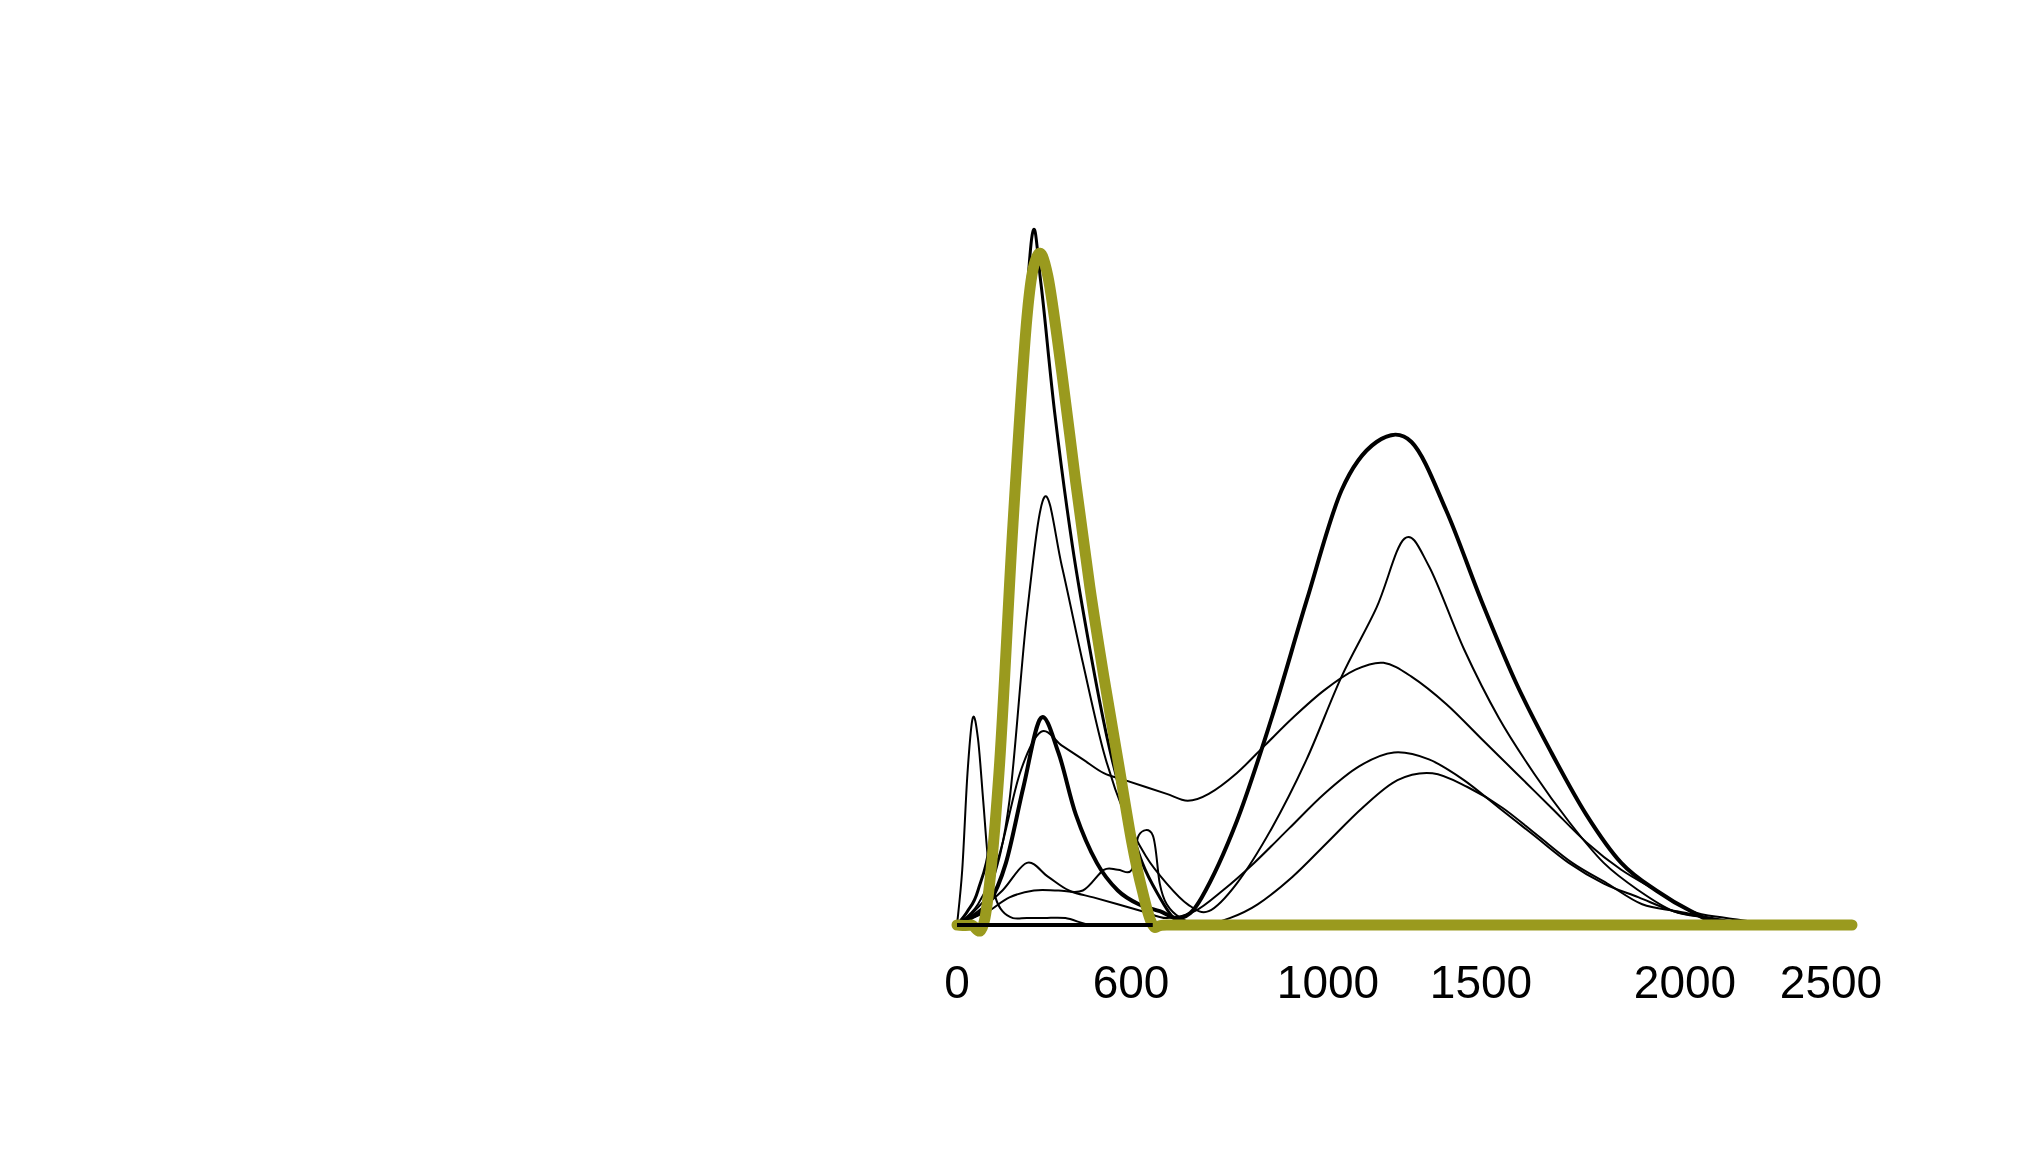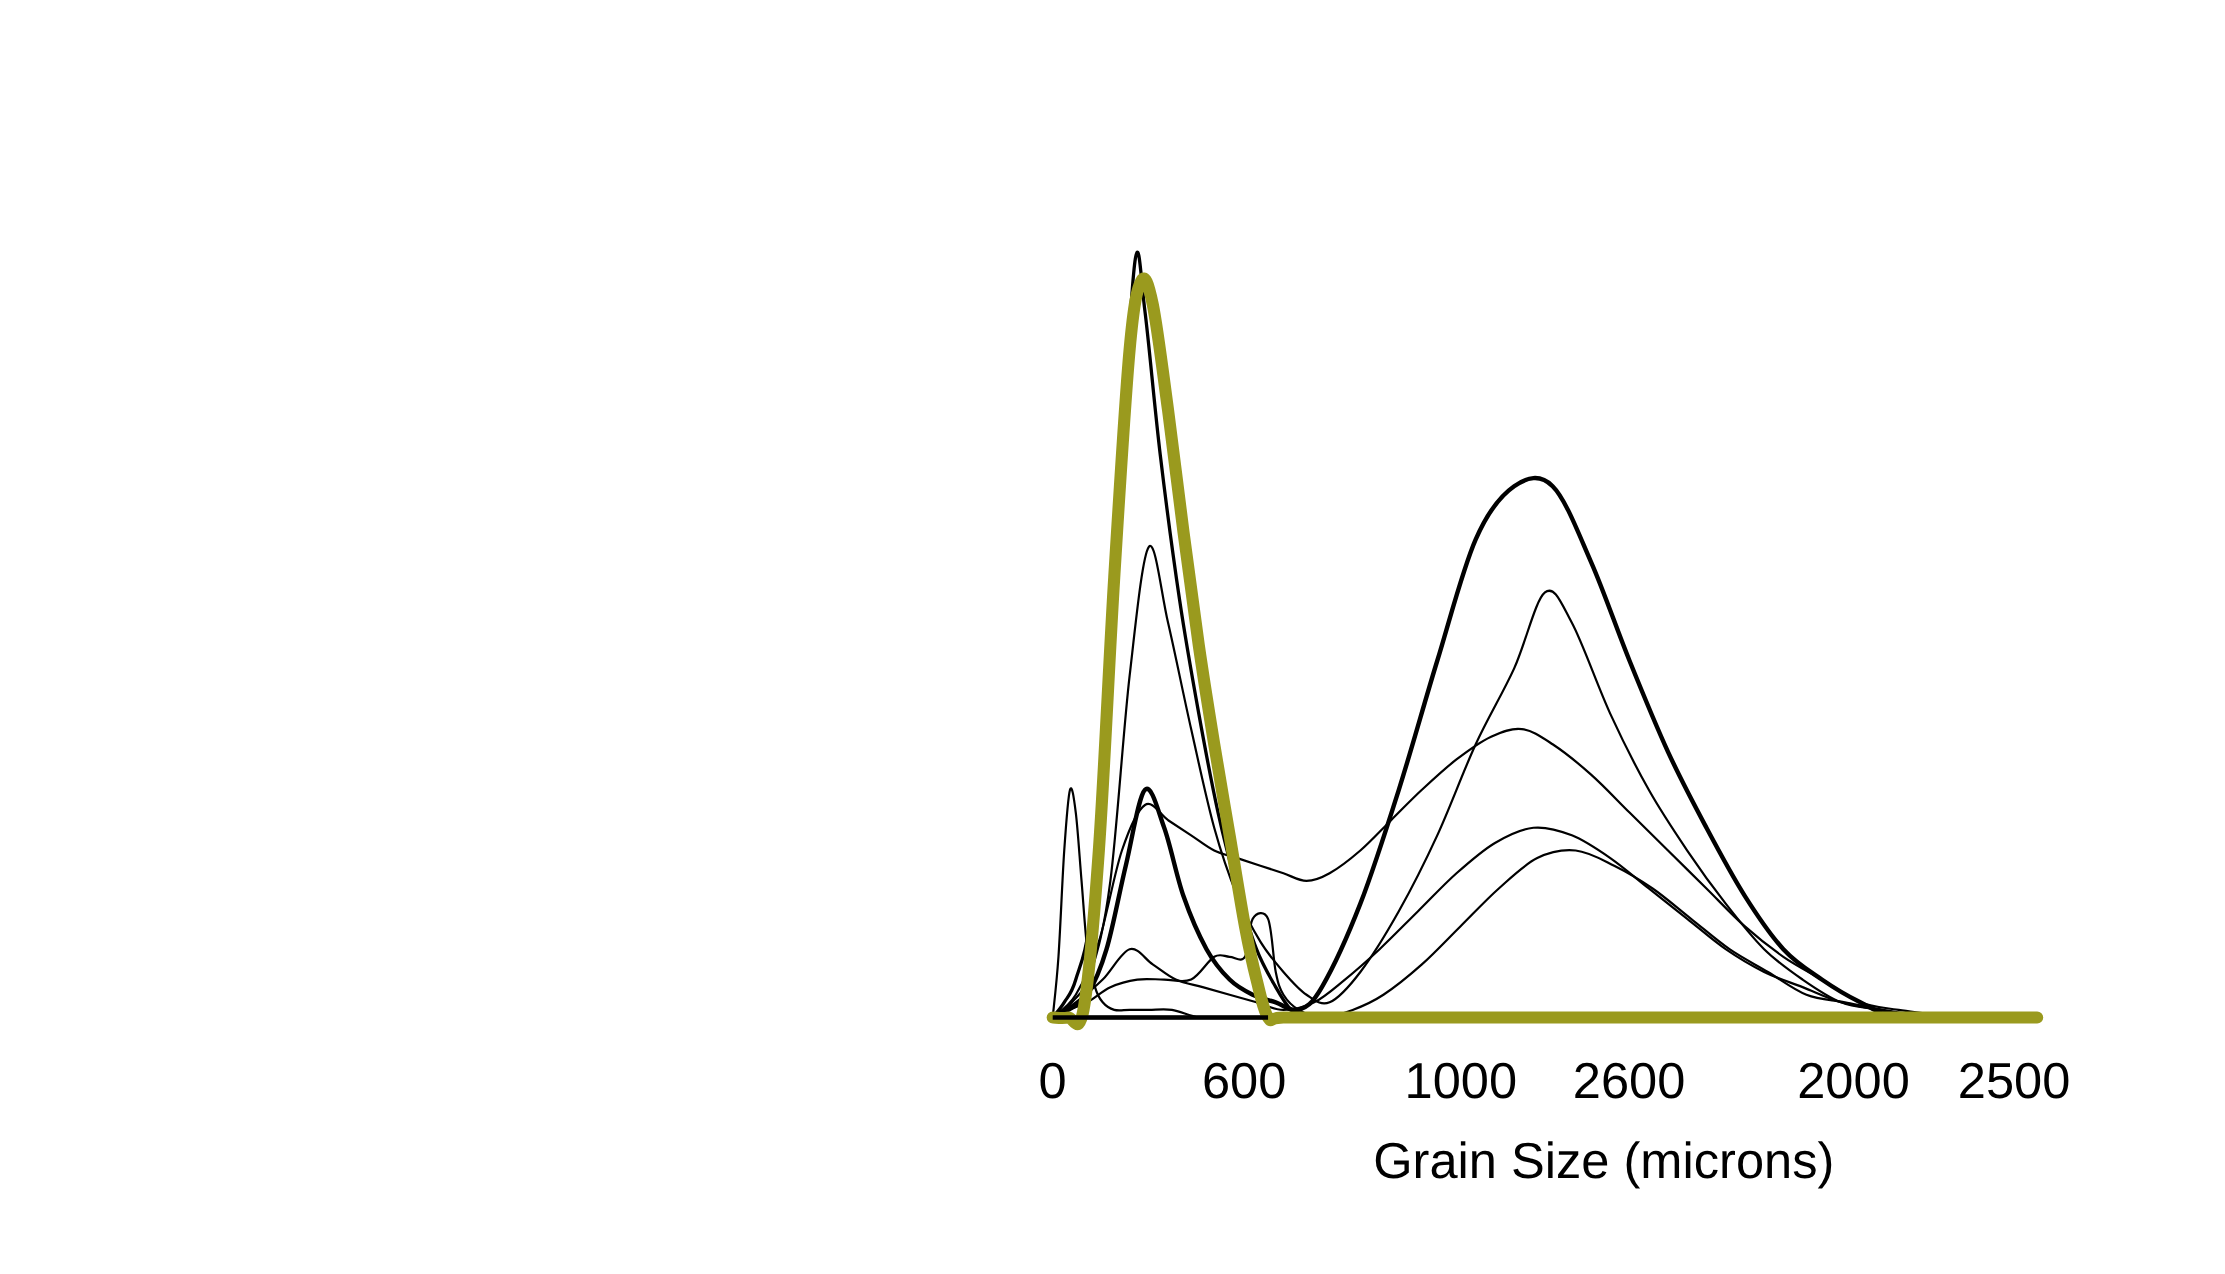--- a/index.html
+++ b/index.html
@@ -64,20 +64,19 @@
         <path d="M 957.00 925.00 C 968.65 925.00, 1003.61 925.00, 1026.92 925.00 C 1050.23 925.00, 1076.45 925.00, 1096.84 925.00 C 1117.23 925.00, 1136.46 925.00, 1149.28 925.00 C 1162.10 925.00, 1165.01 925.00, 1173.75 925.00 C 1182.49 925.00, 1185.41 925.00, 1201.72 925.00 C 1218.03 925.00, 1248.33 925.00, 1271.64 925.00 C 1294.95 925.00, 1318.25 925.00, 1341.56 925.00 C 1364.87 925.00, 1388.17 925.00, 1411.48 925.00 C 1434.79 925.00, 1458.09 925.00, 1481.40 925.00 C 1504.71 925.00, 1528.01 925.00, 1551.32 925.00 C 1574.63 925.00, 1597.93 925.00, 1621.24 925.00 C 1644.55 925.00, 1670.77 925.00, 1691.16 925.00 C 1711.55 925.00, 1734.86 925.00, 1743.60 925.00" fill="none" stroke="#000000" stroke-width="3" stroke-linejoin="round" stroke-linecap="round"></path>
         <path d="M 957.00 925.00 C 959.33 925.00, 966.32 926.15, 970.98 925.00 C 975.65 923.85, 980.31 943.40, 984.97 918.10 C 989.63 892.80, 994.29 838.75, 998.95 773.20 C 1003.61 707.65, 1008.27 600.70, 1012.94 524.80 C 1017.60 448.90, 1022.84 362.65, 1026.92 317.80 C 1031.00 272.95, 1033.91 262.60, 1037.41 255.70 C 1040.90 248.80, 1043.82 256.85, 1047.90 276.40 C 1051.97 295.95, 1057.22 338.50, 1061.88 373.00 C 1066.54 407.50, 1071.20 447.75, 1075.86 483.40 C 1080.53 519.05, 1085.19 554.70, 1089.85 586.90 C 1094.51 619.10, 1099.17 647.85, 1103.83 676.60 C 1108.49 705.35, 1113.15 731.80, 1117.82 759.40 C 1122.48 787.00, 1127.72 820.35, 1131.80 842.20 C 1135.88 864.05, 1138.79 876.70, 1142.29 890.50 C 1145.78 904.30, 1148.70 919.25, 1152.78 925.00 C 1156.85 930.75, 1152.78 925.00, 1166.76 925.00 C 1180.74 925.00, 1213.37 925.00, 1236.68 925.00 C 1259.99 925.00, 1283.29 925.00, 1306.60 925.00 C 1329.91 925.00, 1353.21 925.00, 1376.52 925.00 C 1399.83 925.00, 1423.13 925.00, 1446.44 925.00 C 1469.75 925.00, 1493.05 925.00, 1516.36 925.00 C 1539.67 925.00, 1562.97 925.00, 1586.28 925.00 C 1609.59 925.00, 1632.89 925.00, 1656.20 925.00 C 1679.51 925.00, 1702.81 925.00, 1726.12 925.00 C 1749.43 925.00, 1775.06 925.00, 1796.04 925.00 C 1817.02 925.00, 1842.65 925.00, 1851.98 925.00" fill="none" stroke="#9a9a1e" stroke-width="11" stroke-linejoin="round" stroke-linecap="round"></path>
         <path d="M 957 925 L 1152.776 925" stroke="#000000" stroke-width="4" fill="none"></path>
       </g>
   </svg>
 
   <div id="tick-labels">
     <span class="tick-label" style="left:957px;  top:959px;">0</span>
     <span class="tick-label" style="left:1131px; top:959px;">600</span>
     <span class="tick-label" style="left:1328px; top:959px;">1000</span>
-    <span class="tick-label" style="left:1481px; top:959px;">2600</span>
+    <span class="tick-label" style="left:1481px; top:959px;">1500</span>
     <span class="tick-label" style="left:1656px; top:959px;margin-left:29px;">2000</span>
     <span class="tick-label" style="left:1831px; top:959px;">2500</span>
   </div>
 
-  <div id="xaxis-title">Grain Size (microns)</div>
 
 </div>
 
 </body></html>

